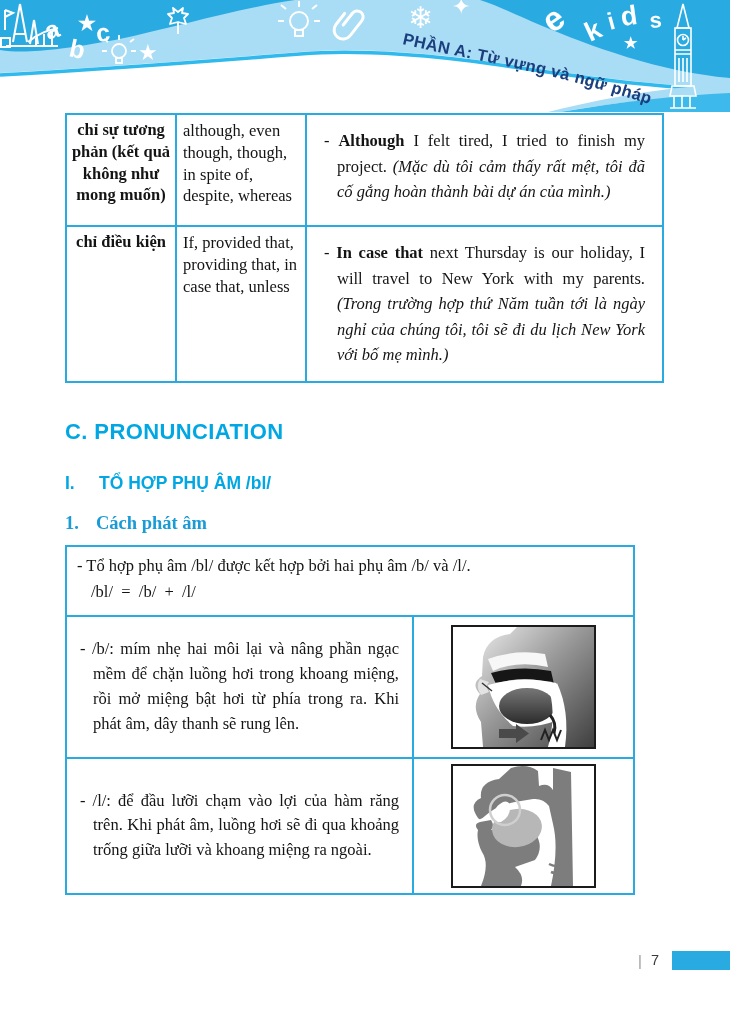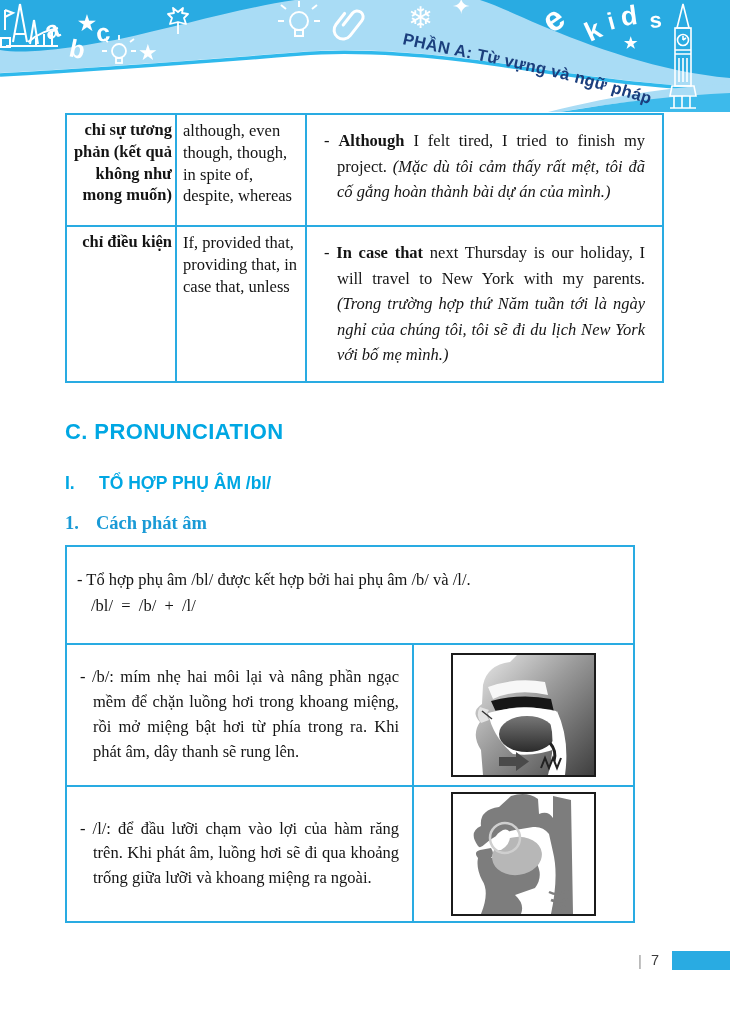--- a/index.html
+++ b/index.html
@@ -8,38 +8,38 @@
 
   
   .hdr{position:absolute;top:0;left:0;width:730px;height:112px;}
   .hdr svg{display:block;}
 
   
   .main{position:absolute;top:113px;left:65px;width:601px;}
 
   table.grammar{table-layout:fixed;width:597px;border-collapse:collapse;}
   table.grammar td{border:2px solid #29ABE2;font-size:16.5px;line-height:1.32;vertical-align:top;}
-  td.c1{font-weight:bold;text-align:right;vertical-align:middle;padding:4px 3px;}
+  td.c1{font-weight:bold;text-align:center;vertical-align:middle;padding:4px 3px;}
   td.c2{padding:5px 6px;border-radius:20px;}
   td.c3{padding:5px 9px;}
   .ex{margin:8px;text-align:justify;padding-left:13px;text-indent:-13px;line-height:1.55;}
   .ex i{font-style:italic;}
 
   h1.c-head{margin:36px 0 0;font-family:"Liberation Sans",sans-serif;font-weight:bold;
             font-size:22px;color:#00A7E3;letter-spacing:.4px;}
   h2.i-head{margin:28px 0 0;font-family:"Liberation Sans",sans-serif;font-weight:bold;
             font-size:17.5px;color:#00A7E3;display:flex;}
   h2.i-head .num{width:34px;}
   h3.s-head{margin:19px 0 11px;font-family:"Liberation Serif",serif;font-weight:bold;
             font-size:18.5px;color:#1A9AD6;display:flex;}
   h3.s-head .num{width:31px;}
 
   table.pron{table-layout:fixed;width:568px;border-collapse:collapse;}
   table.pron td{border:2px solid #29ABE2;font-size:16.5px;}
-  td.intro{padding:20px 10px;height:56px;vertical-align:middle;line-height:1.45;}
+  td.intro{padding:6px 10px;height:56px;vertical-align:middle;line-height:1.45;}
   .formula{white-space:pre;margin:2px 0 3px 14px;}
   td.ptxt{vertical-align:middle;padding:4px 9px;}
   .pron-text{margin:4px;text-align:justify;padding-left:13px;text-indent:-13px;line-height:1.5;}
   td.pimg{text-align:center;vertical-align:middle;padding:2px;}
   .diagram-box{display:inline-block;border:2px solid #1b1b1b;width:141px;height:120px;
                background:#fff;vertical-align:middle;}
   .diagram-box svg{display:block;}
 
   
   .ftr{position:absolute;top:948px;left:0;width:730px;height:24px;display:flex;

